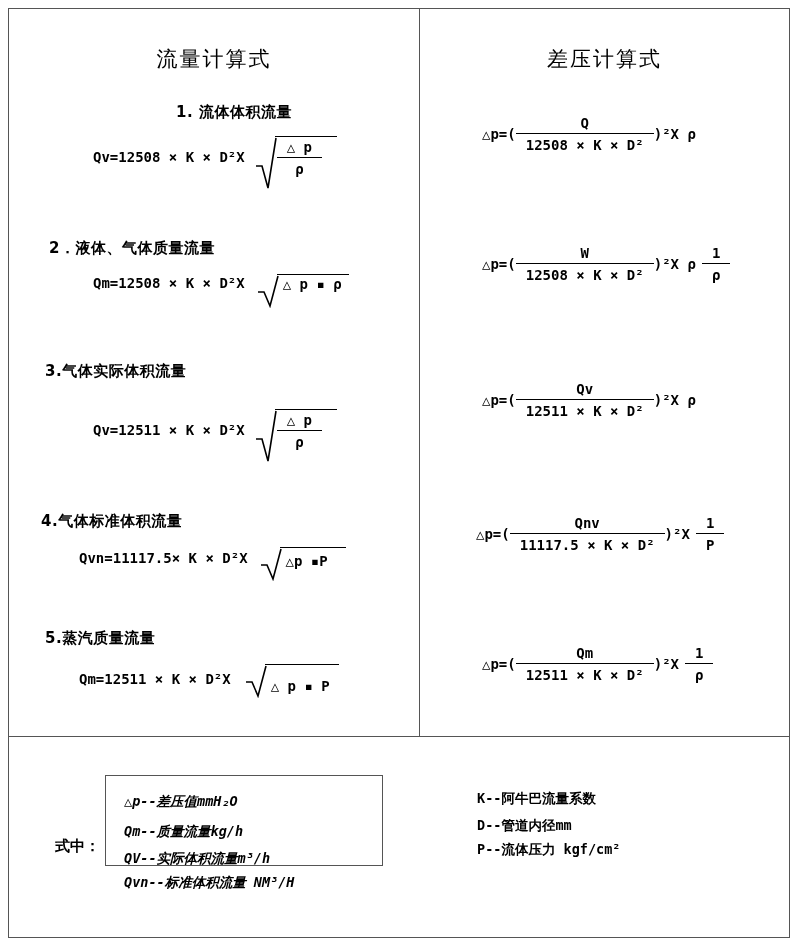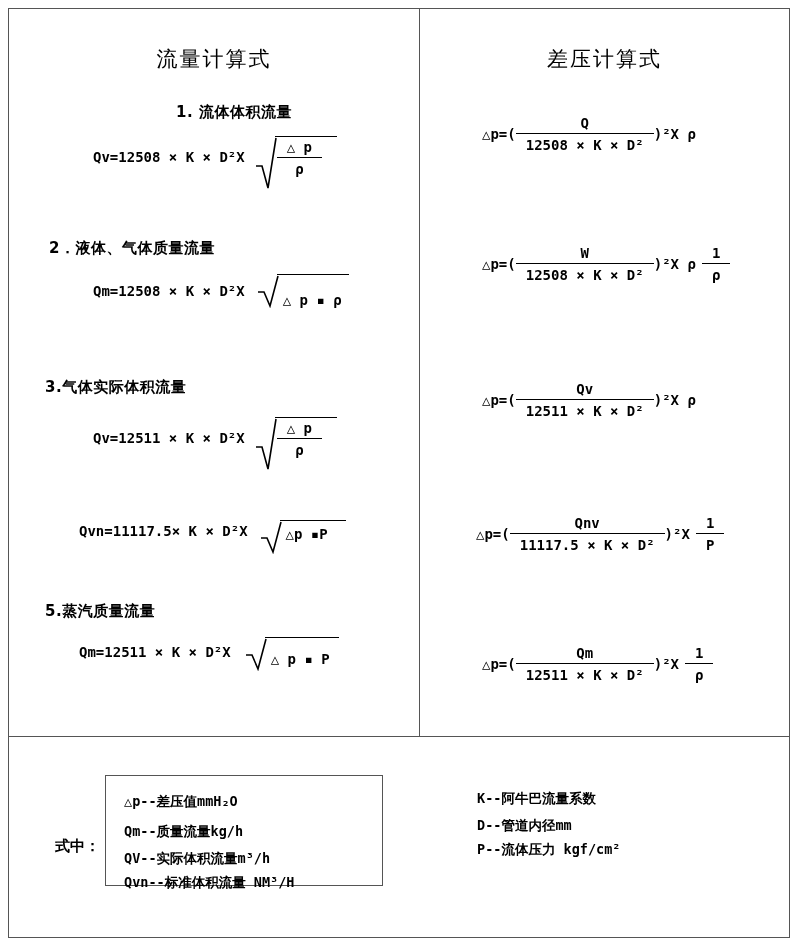--- a/index.html
+++ b/index.html
@@ -130,23 +130,24 @@
     top: 100px;
     font-size: 15px;
     font-family: "DejaVu Sans", sans-serif;
     font-weight: bold;
   }
   .inner-box {
     position: absolute;
     left: 96px;
     top: 38px;
     width: 278px;
-    height: 111px;
+    height: 91px;
     border: 1px solid #555;
     box-sizing: border-box;
+    font-style: italic;
   }
   .legend-left {
     position: absolute;
     left: 18px;
     top: 10px;
     font-family: "DejaVu Sans Mono", monospace;
     font-size: 13.5px;
     font-weight: bold;
     line-height: 30px;
   }
@@ -190,52 +191,53 @@
                 <span class="den">ρ</span>
               </span>
             </span>
           </div>
         </div>
 
         <div class="formula-block" style="margin-top:62px;">
           <div class="item-label" style="margin-left:40px;">2．液体、气体质量流量</div>
           <div class="eq-line" style="margin-left:84px;margin-top:16px;">
             <span>Qm=12508 × K × D²X</span>
-            <span class="radical" style="margin-left:12px;padding-top:16px;">
+            <span class="radical" style="margin-left:12px;padding-top:0;">
               <span class="hook">
                 <svg width="22" height="34" viewBox="0 0 22 34">
                     <path d="M1 18 L7 18 L13 32 L21 2" fill="none" stroke="#000" stroke-width="1.6"></path>
                   </svg>
               </span>
               <span class="bar" style="width:72px;"></span>
               <span style="display:inline-block;padding:2px 4px 0 4px;">△ p ▪ ρ</span>
             </span>
           </div>
         </div>
 
         <div class="formula-block" style="margin-top:70px;">
           <div class="item-label" style="margin-left:36px;">3.气体实际体积流量</div>
-          <div class="eq-line" style="margin-left:84px;margin-top:20px;align-items:center;">
+          <div class="eq-line" style="margin-left:84px;margin-top:28px;align-items:center;">
             <span>Qv=12511 × K × D²X</span>
             <span class="radical" style="margin-left:10px;">
               <span class="hook">
                 <svg width="22" height="54" viewBox="0 0 22 54">
                     <path d="M1 30 L7 30 L13 52 L21 2" fill="none" stroke="#000" stroke-width="1.6"></path>
                   </svg>
               </span>
               <span class="bar" style="width:62px;"></span>
               <span class="frac">
                 <span class="num">△ p</span>
                 <span class="den">ρ</span>
               </span>
             </span>
           </div>
         </div>
 
         <div class="formula-block" style="margin-top:62px;">
+          <div class="item-label" style="margin-left:32px;">4.气体标准体积流量</div>
           <div class="eq-line" style="margin-left:70px;margin-top:16px;">
             <span>Qvn=11117.5× K × D²X</span>
             <span class="radical" style="margin-left:12px;padding-top:4px;">
               <span class="hook">
                 <svg width="22" height="34" viewBox="0 0 22 34">
                     <path d="M1 18 L7 18 L13 32 L21 2" fill="none" stroke="#000" stroke-width="1.6"></path>
                   </svg>
               </span>
               <span class="bar" style="width:66px;"></span>
               <span style="display:inline-block;padding:2px 4px 0 4px;">△p ▪P</span>

